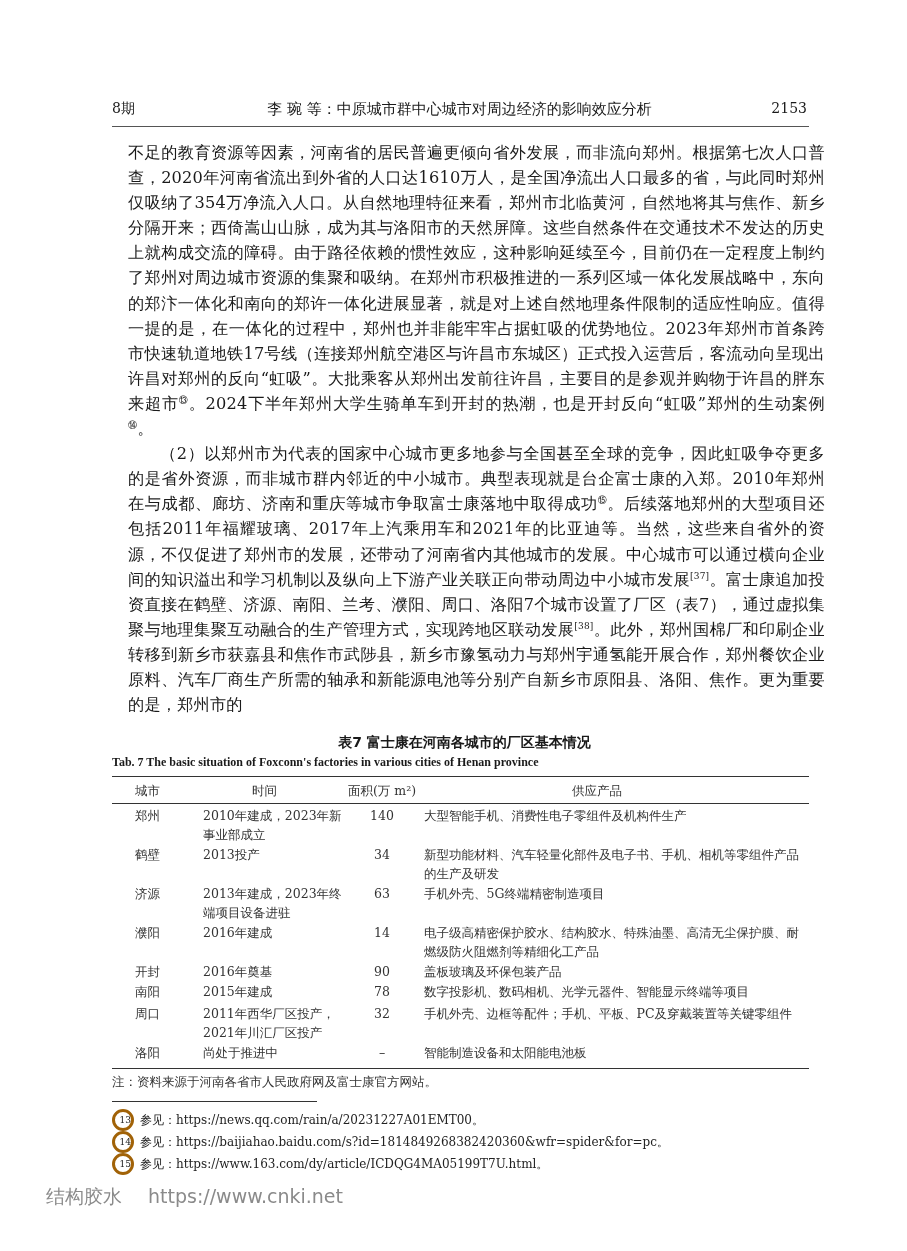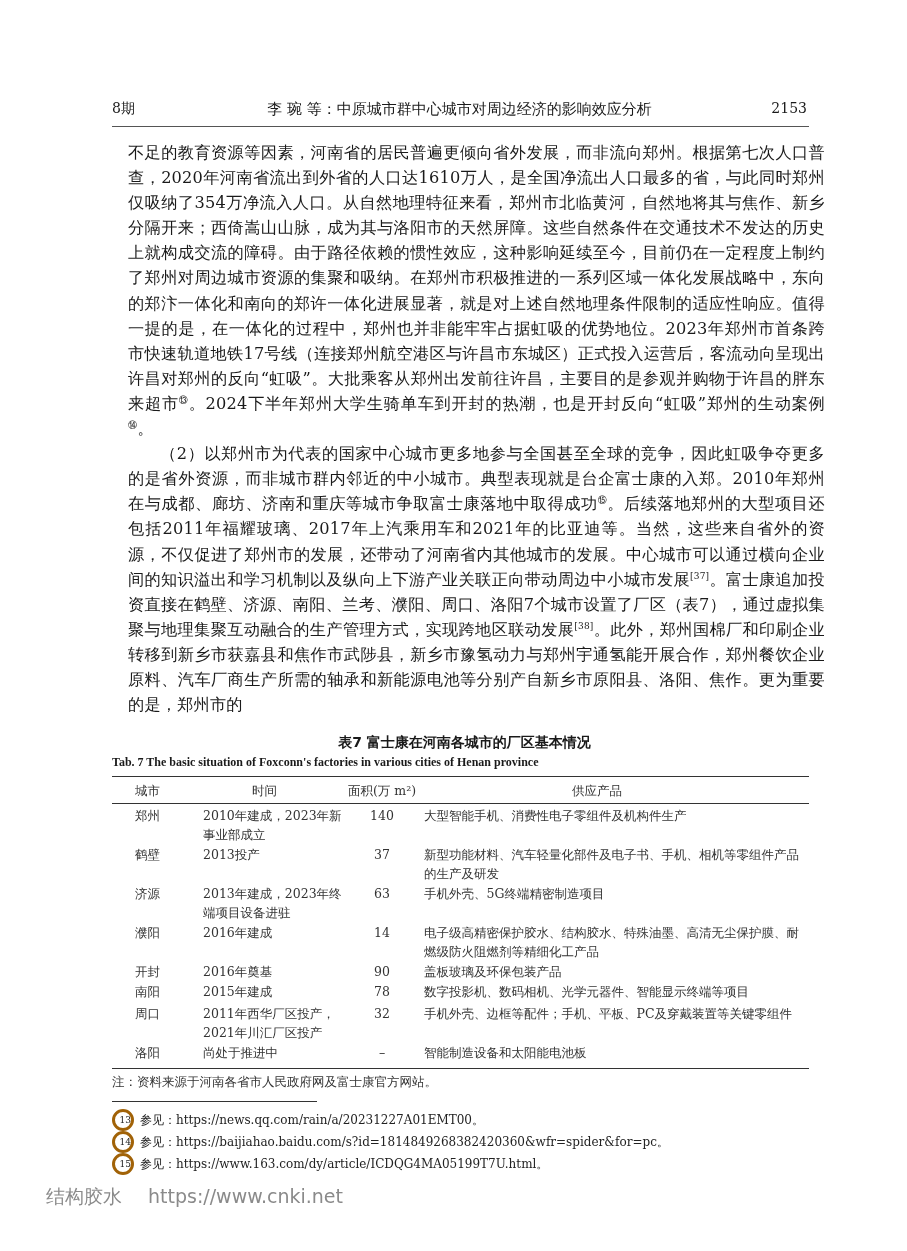--- a/index.html
+++ b/index.html
@@ -79,21 +79,21 @@
 
     <div class="row" style="top:30px">
       <span class="c-city">郑州</span>
       <span class="c-time">2010年建成，2023年新事业部成立</span>
       <span class="c-area">140</span>
       <span class="c-prod">大型智能手机、消费性电子零组件及机构件生产</span>
     </div>
     <div class="row" style="top:69px">
       <span class="c-city">鹤壁</span>
       <span class="c-time">2013投产</span>
-      <span class="c-area">37</span>
+      <span class="c-area">34</span>
       <span class="c-prod">新型功能材料、汽车轻量化部件及电子书、手机、相机等零组件产品的生产及研发</span>
     </div>
     <div class="row" style="top:108px">
       <span class="c-city">济源</span>
       <span class="c-time">2013年建成，2023年终端项目设备进驻</span>
       <span class="c-area">63</span>
       <span class="c-prod">手机外壳、5G终端精密制造项目</span>
     </div>
     <div class="row" style="top:147px">
       <span class="c-city">濮阳</span>

